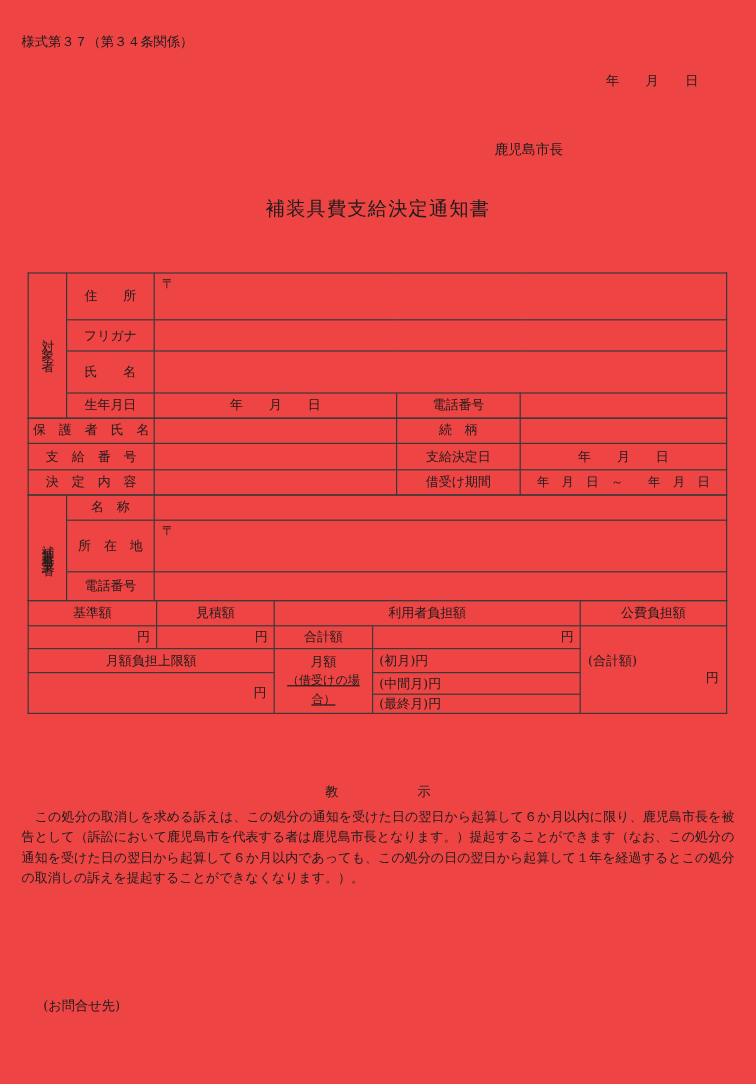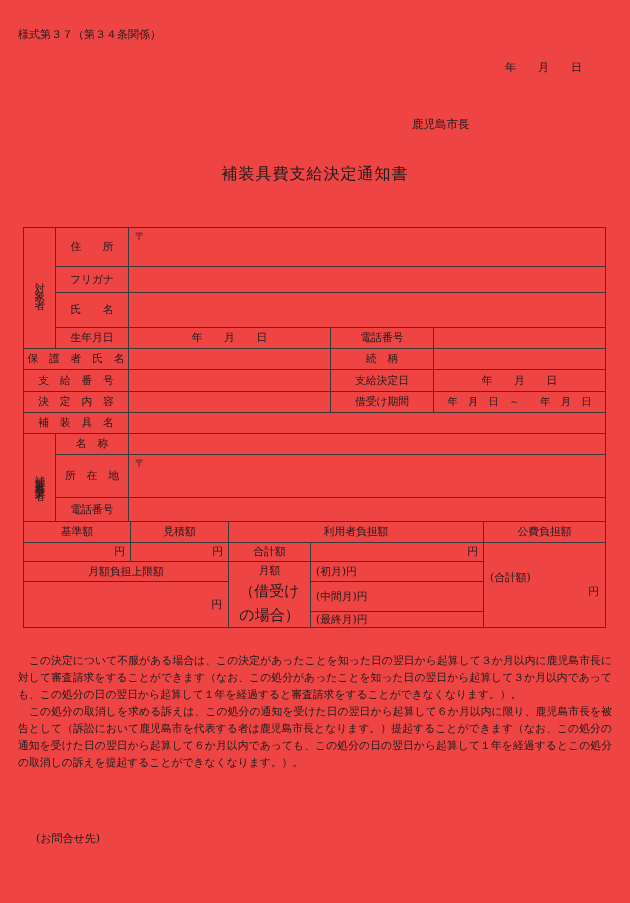--- a/index.html
+++ b/index.html
@@ -38,21 +38,21 @@
   td.right { text-align:right; }
   .cell-flex { display:flex; justify-content:flex-start; align-items:center; height:100%; }
   .cell-col {
     display:flex; flex-direction:column; justify-content:flex-start;
     height:100%; padding:2px 1px;
   }
   .cell-col .top { align-self:flex-start; }
   .cell-col .bot { align-self:flex-end; }
   .cell-bot-right { display:flex; align-items:flex-end; justify-content:flex-end; height:100%; padding:2px 1px; }
   .monthly-cell { text-align:center; line-height:1.6; }
-  .monthly-sub { font-size:15px; display:block; }
+  .monthly-sub { font-size:10px; display:block;text-decoration:underline; }
 
   .notice { position:absolute; top:652px; left:18px; width:594px; }
   .notice-heading { text-align:center; font-size:11px; margin-bottom:5px; white-space:pre; }
   .notice p {
     font-size:10.8px; line-height:17px; text-align:justify;
     text-justify:inter-ideograph;
   }
   .contact { top:831px; left:36px; font-size:11px; }
 </style>
 </head>
@@ -116,24 +116,20 @@
         <td class="lbl">支　給　番　号</td>
         <td></td>
         <td class="lbl">支給決定日</td>
         <td class="center">年　　月　　日</td>
       </tr>
       <tr style="height:21px">
         <td class="lbl">決　定　内　容</td>
         <td></td>
         <td class="lbl">借受け期間</td>
         <td class="center" style="padding:0 1px; font-size:10.3px">年　月　日　～　　年　月　日</td>
-      </tr>
-      <tr style="height:21px">
-        <td class="lbl">補　装　具　名</td>
-        <td colspan="3"></td>
       </tr>
     </tbody>
       </table>
 
     <table>
       <colgroup>
           <col style="width:32px">
           <col style="width:73px">
           <col style="width:477px">
         </colgroup>
@@ -213,19 +209,19 @@
             <span>(最終月)</span>
             <span>円</span>
           </div>
         </td>
       </tr>
     </tbody>
       </table>
   </div>
 
   <div class="notice">
-    <p>　この決定について不服がある場合は、この決定があったことを知った日の翌日から起算して３か月以内に鹿児島市長に対して審査請求をすることができます（なお、この処分があったことを知った日の翌日から起算して３か月以内であっても、この処分の日の翌日から起算して１年を経過すると審査請求をすることができなくなります。）。</p>
+    <div class="notice-heading">教　　　　　　示</div>
     <p>　この処分の取消しを求める訴えは、この処分の通知を受けた日の翌日から起算して６か月以内に限り、鹿児島市長を被告として（訴訟において鹿児島市を代表する者は鹿児島市長となります。）提起することができます（なお、この処分の通知を受けた日の翌日から起算して６か月以内であっても、この処分の日の翌日から起算して１年を経過するとこの処分の取消しの訴えを提起することができなくなります。）。</p>
   </div>
 
   <div class="abs contact">(お問合せ先)</div>
 
 </div>
 
 </body></html>

